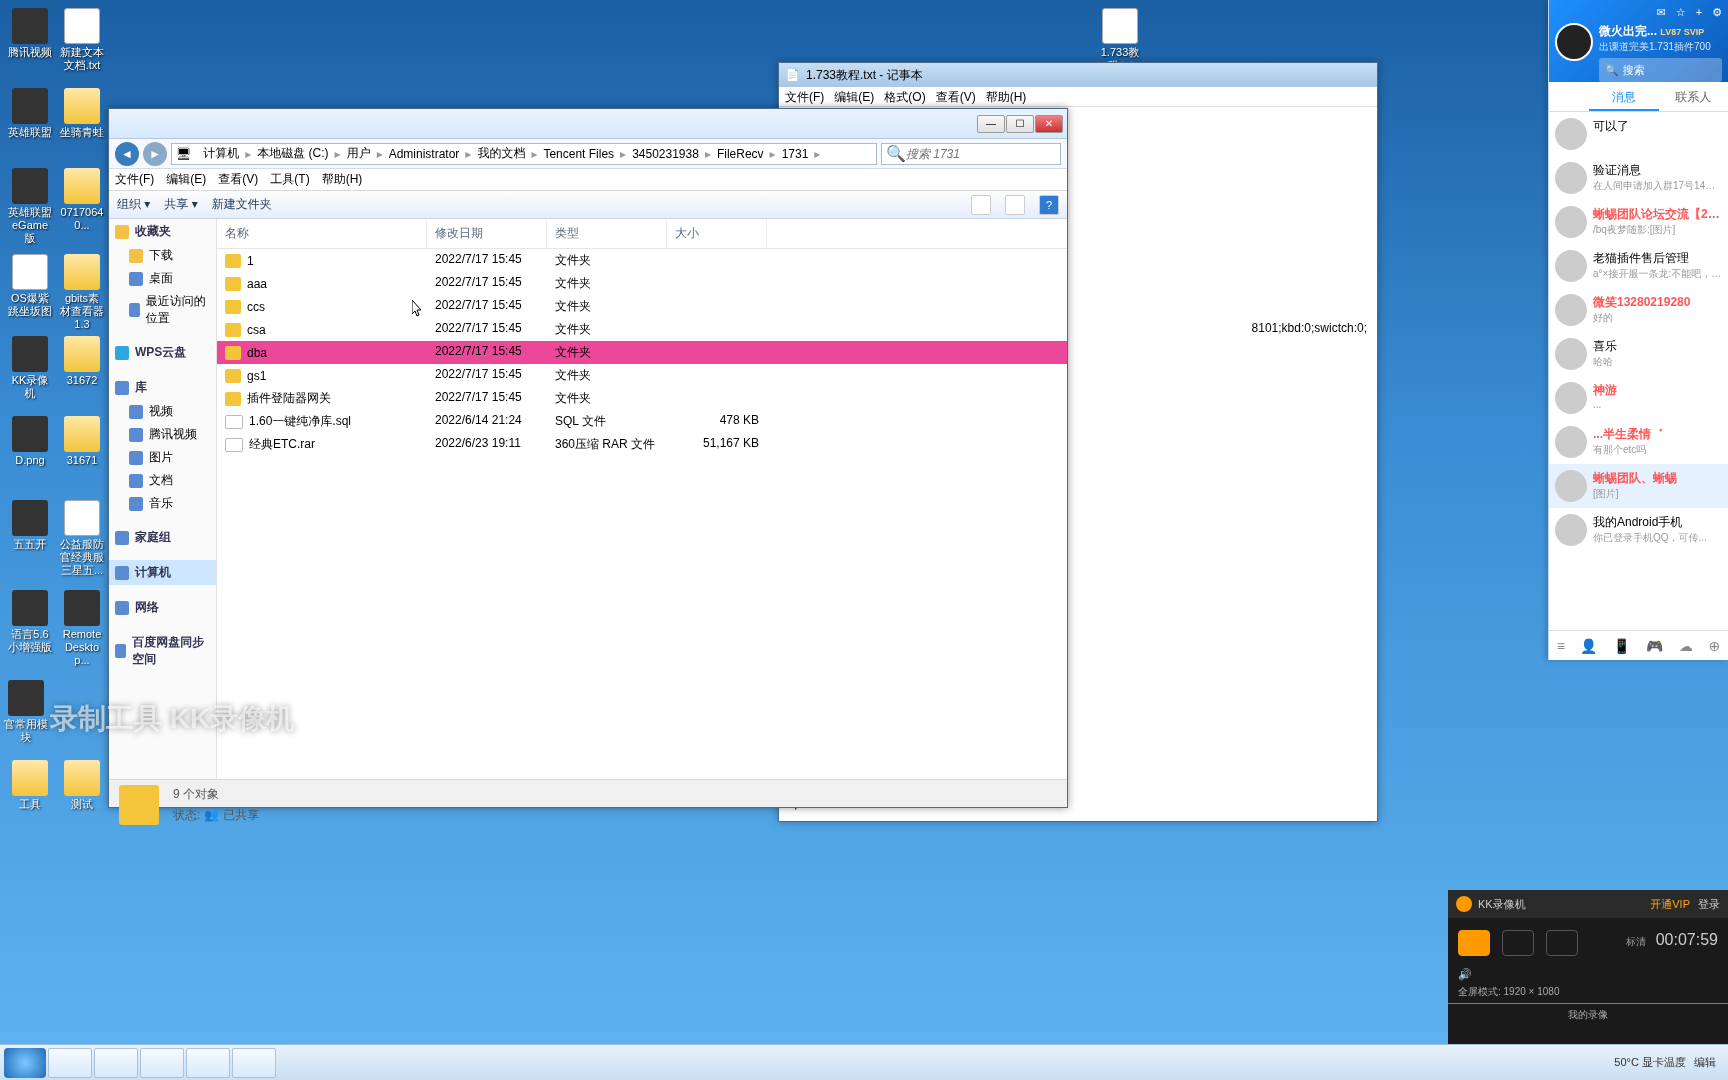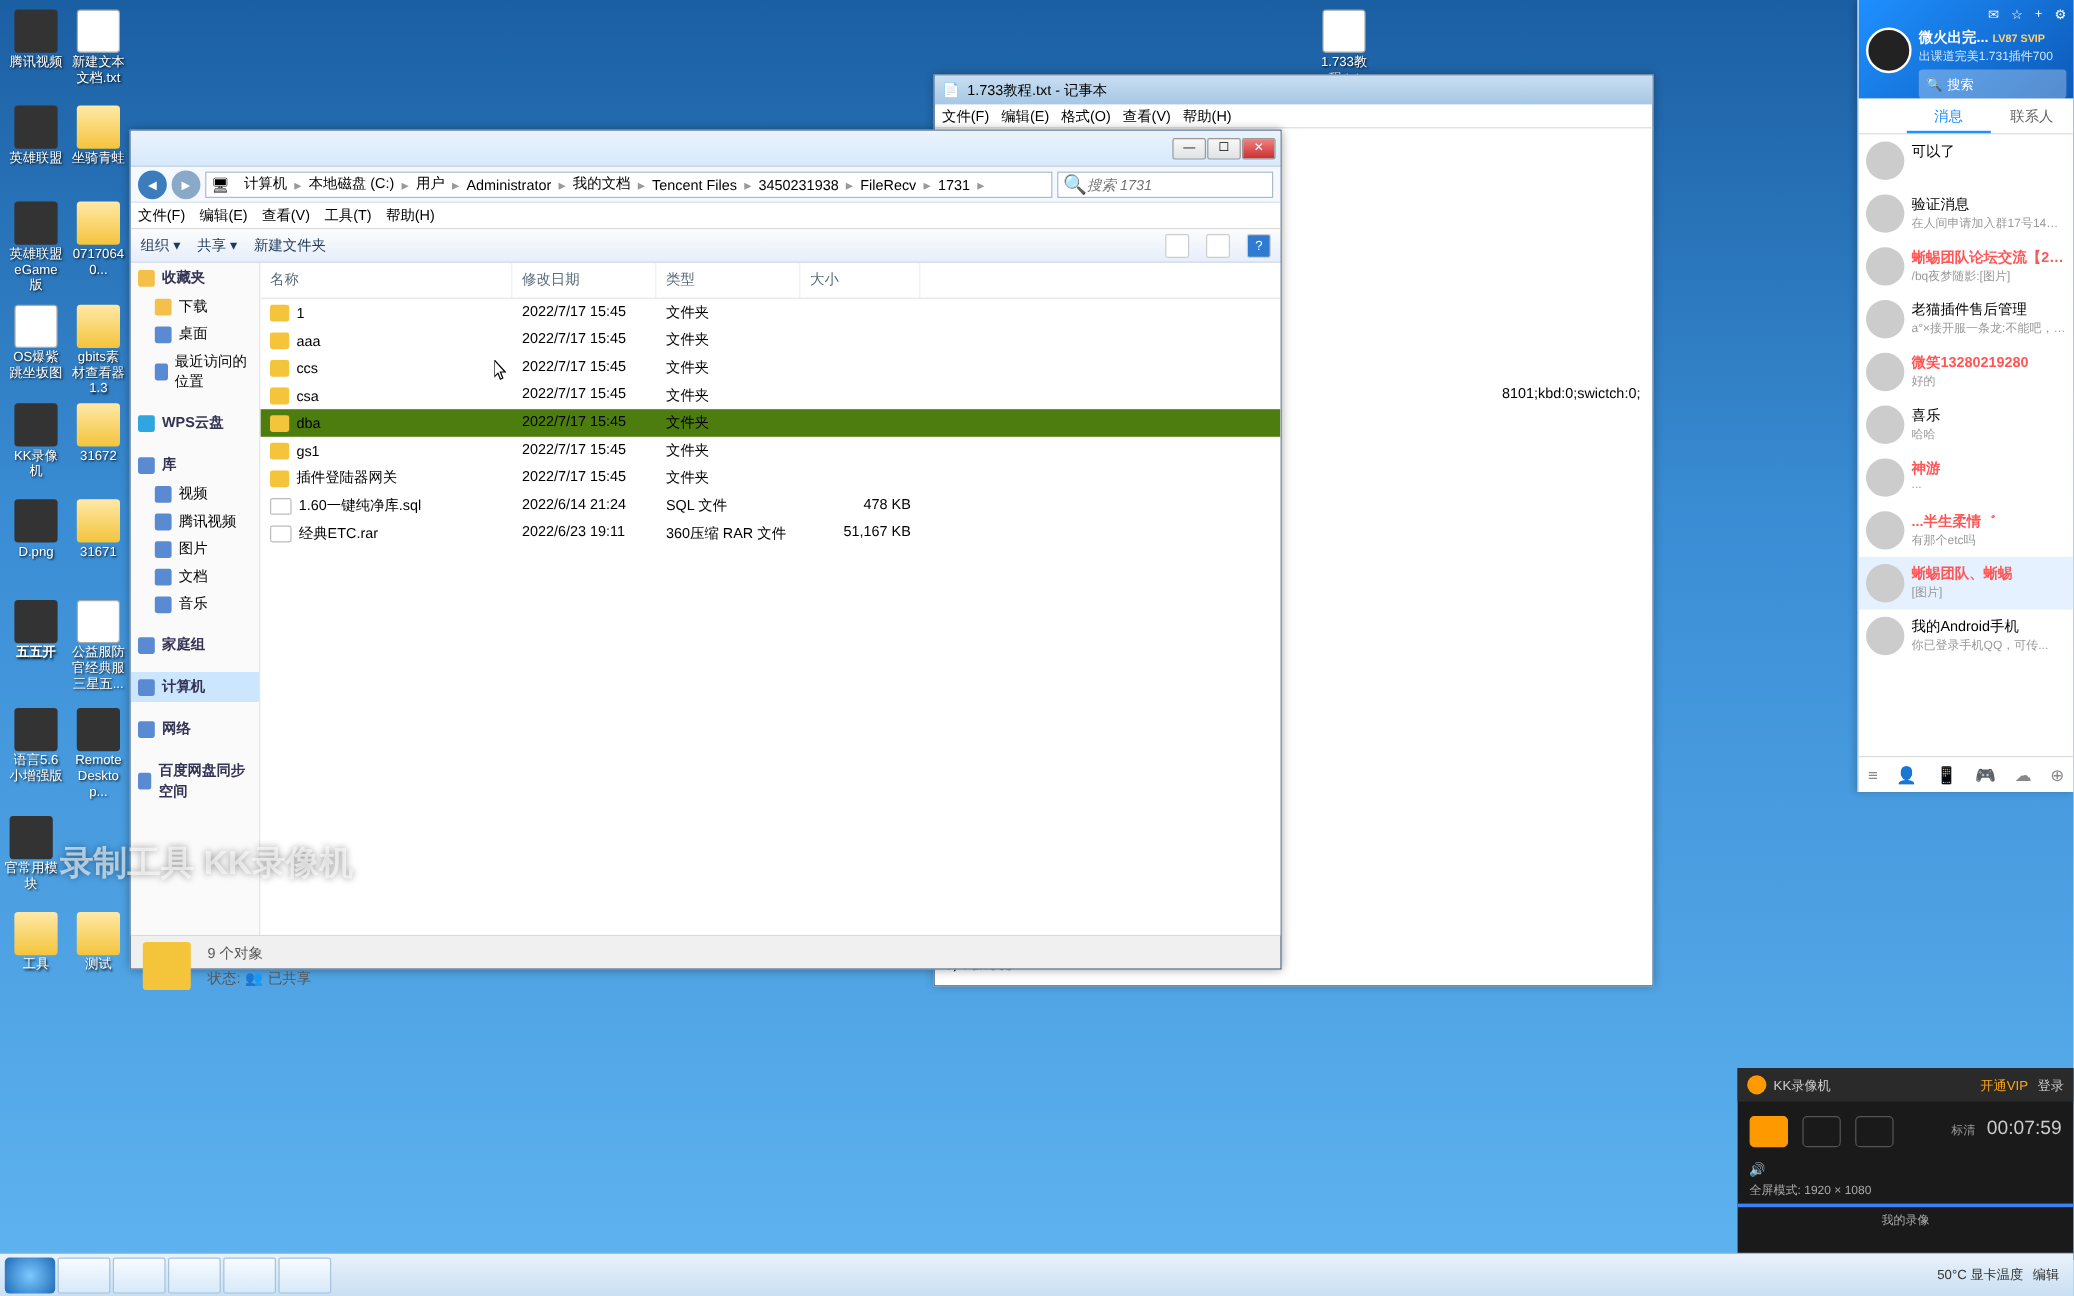--- a/index.html
+++ b/index.html
@@ -35,21 +35,21 @@
 .body { display: flex; height: 560px; }
 .sidebar { width: 108px; background: #fafafa; border-right: 1px solid #e2e2e2; overflow-y: auto; font-size: 12px; }
 .sidebar .grp { padding: 4px 6px; color: #335; font-weight: bold; display: flex; align-items: center; gap: 6px; }
 .sidebar .item { padding: 3px 6px 3px 20px; display: flex; align-items: center; gap: 6px; cursor: pointer; }
 .sidebar .sico { width: 14px; height: 14px; background: #5a8bd2; border-radius: 2px; }
 .sidebar .sico.fav { background: #f5c04a; }
 .filelist { flex: 1; background: #fff; overflow-y: auto; }
 .header { display: grid; grid-template-columns: 210px 120px 120px 100px; font-size: 12px; color: #5a6b7c; border-bottom: 1px solid #e6e6e6; }
 .header div { padding: 6px 8px; border-right: 1px solid #eee; cursor: pointer; }
 .row { display: grid; grid-template-columns: 210px 120px 120px 100px; font-size: 12px; }
-.row.sel { background: #4d7c0f; }
+.row.sel { background: #ec4899; }
 .row div { padding: 3px 8px; white-space: nowrap; overflow: hidden; }
 .row .namecell { display: flex; align-items: center; gap: 6px; }
 .fico { width: 14px; height: 14px; background: #f4c43b; border-radius: 2px; }
 .fico.file { background: #fff; border: 1px solid #bbb; }
 .statusbar { height: 50px; border-top: 1px solid #d9d9d9; display: flex; align-items: center; padding: 4px 10px; gap: 14px; font-size: 12px; color: #555; }
 .statusbar .bigico { width: 40px; height: 40px; background: #f4c43b; border-radius: 3px; }
 
 
 .notepad { position: absolute; left: 778px; top: 62px; width: 600px; height: 760px; background: #fff; border: 1px solid #4b6c8f; box-shadow: 0 0 8px rgba(0,0,0,.3); }
 .notepad .nptitle { height: 24px; background: linear-gradient(#c9dff2,#a6c7e6); display: flex; align-items: center; padding: 0 6px; font-size: 12px; gap: 6px; }
@@ -149,21 +149,21 @@
       <span>31672</span>
     </div>
     <div class="dicon" style="left: 8px; top: 416px;">
       <div class="ibox app"></div>
       <span>D.png</span>
     </div>
     <div class="dicon" style="left: 60px; top: 416px;">
       <div class="ibox folder"></div>
       <span>31671</span>
     </div>
-    <div class="dicon" style="left: 8px; top: 500px; font-weight: bold;">
+    <div class="dicon" style="left: 8px; top: 500px;">
       <div class="ibox app"></div>
       <span>五五开</span>
     </div>
     <div class="dicon" style="left: 60px; top: 500px;">
       <div class="ibox txt"></div>
       <span>公益服防官经典服三星五...</span>
     </div>
     <div class="dicon" style="left: 8px; top: 590px;">
       <div class="ibox app"></div>
       <span>语言5.6小增强版</span>
@@ -548,21 +548,21 @@
     <div class="mode act"></div>
     <div class="mode"></div>
     <div class="mode"></div>
     <div class="timer">
       <span style="font-size:10px;color:#999">标清</span>
       <span>00:07:59</span>
     </div>
   </div>
   <div style="padding:0 10px"><span style="color:#888">🔊</span></div>
   <div class="kkinfo">全屏模式: 1920 × 1080</div>
-  <div class="kkinfo" style="text-align:center;border-top:3px solid #3b82f6;padding-top:4px">我的录像</div>
+  <div class="kkinfo" style="text-align:center;border-top:1px solid #3b82f6;padding-top:4px">我的录像</div>
 </div>
 
 <div class="watermark" id="watermark">录制工具
 KK录像机</div>
 
 <div class="taskbar">
   <div class="startbtn"></div>
   <div class="tbitem"></div>
   <div class="tbitem"></div>
   <div class="tbitem"></div>

